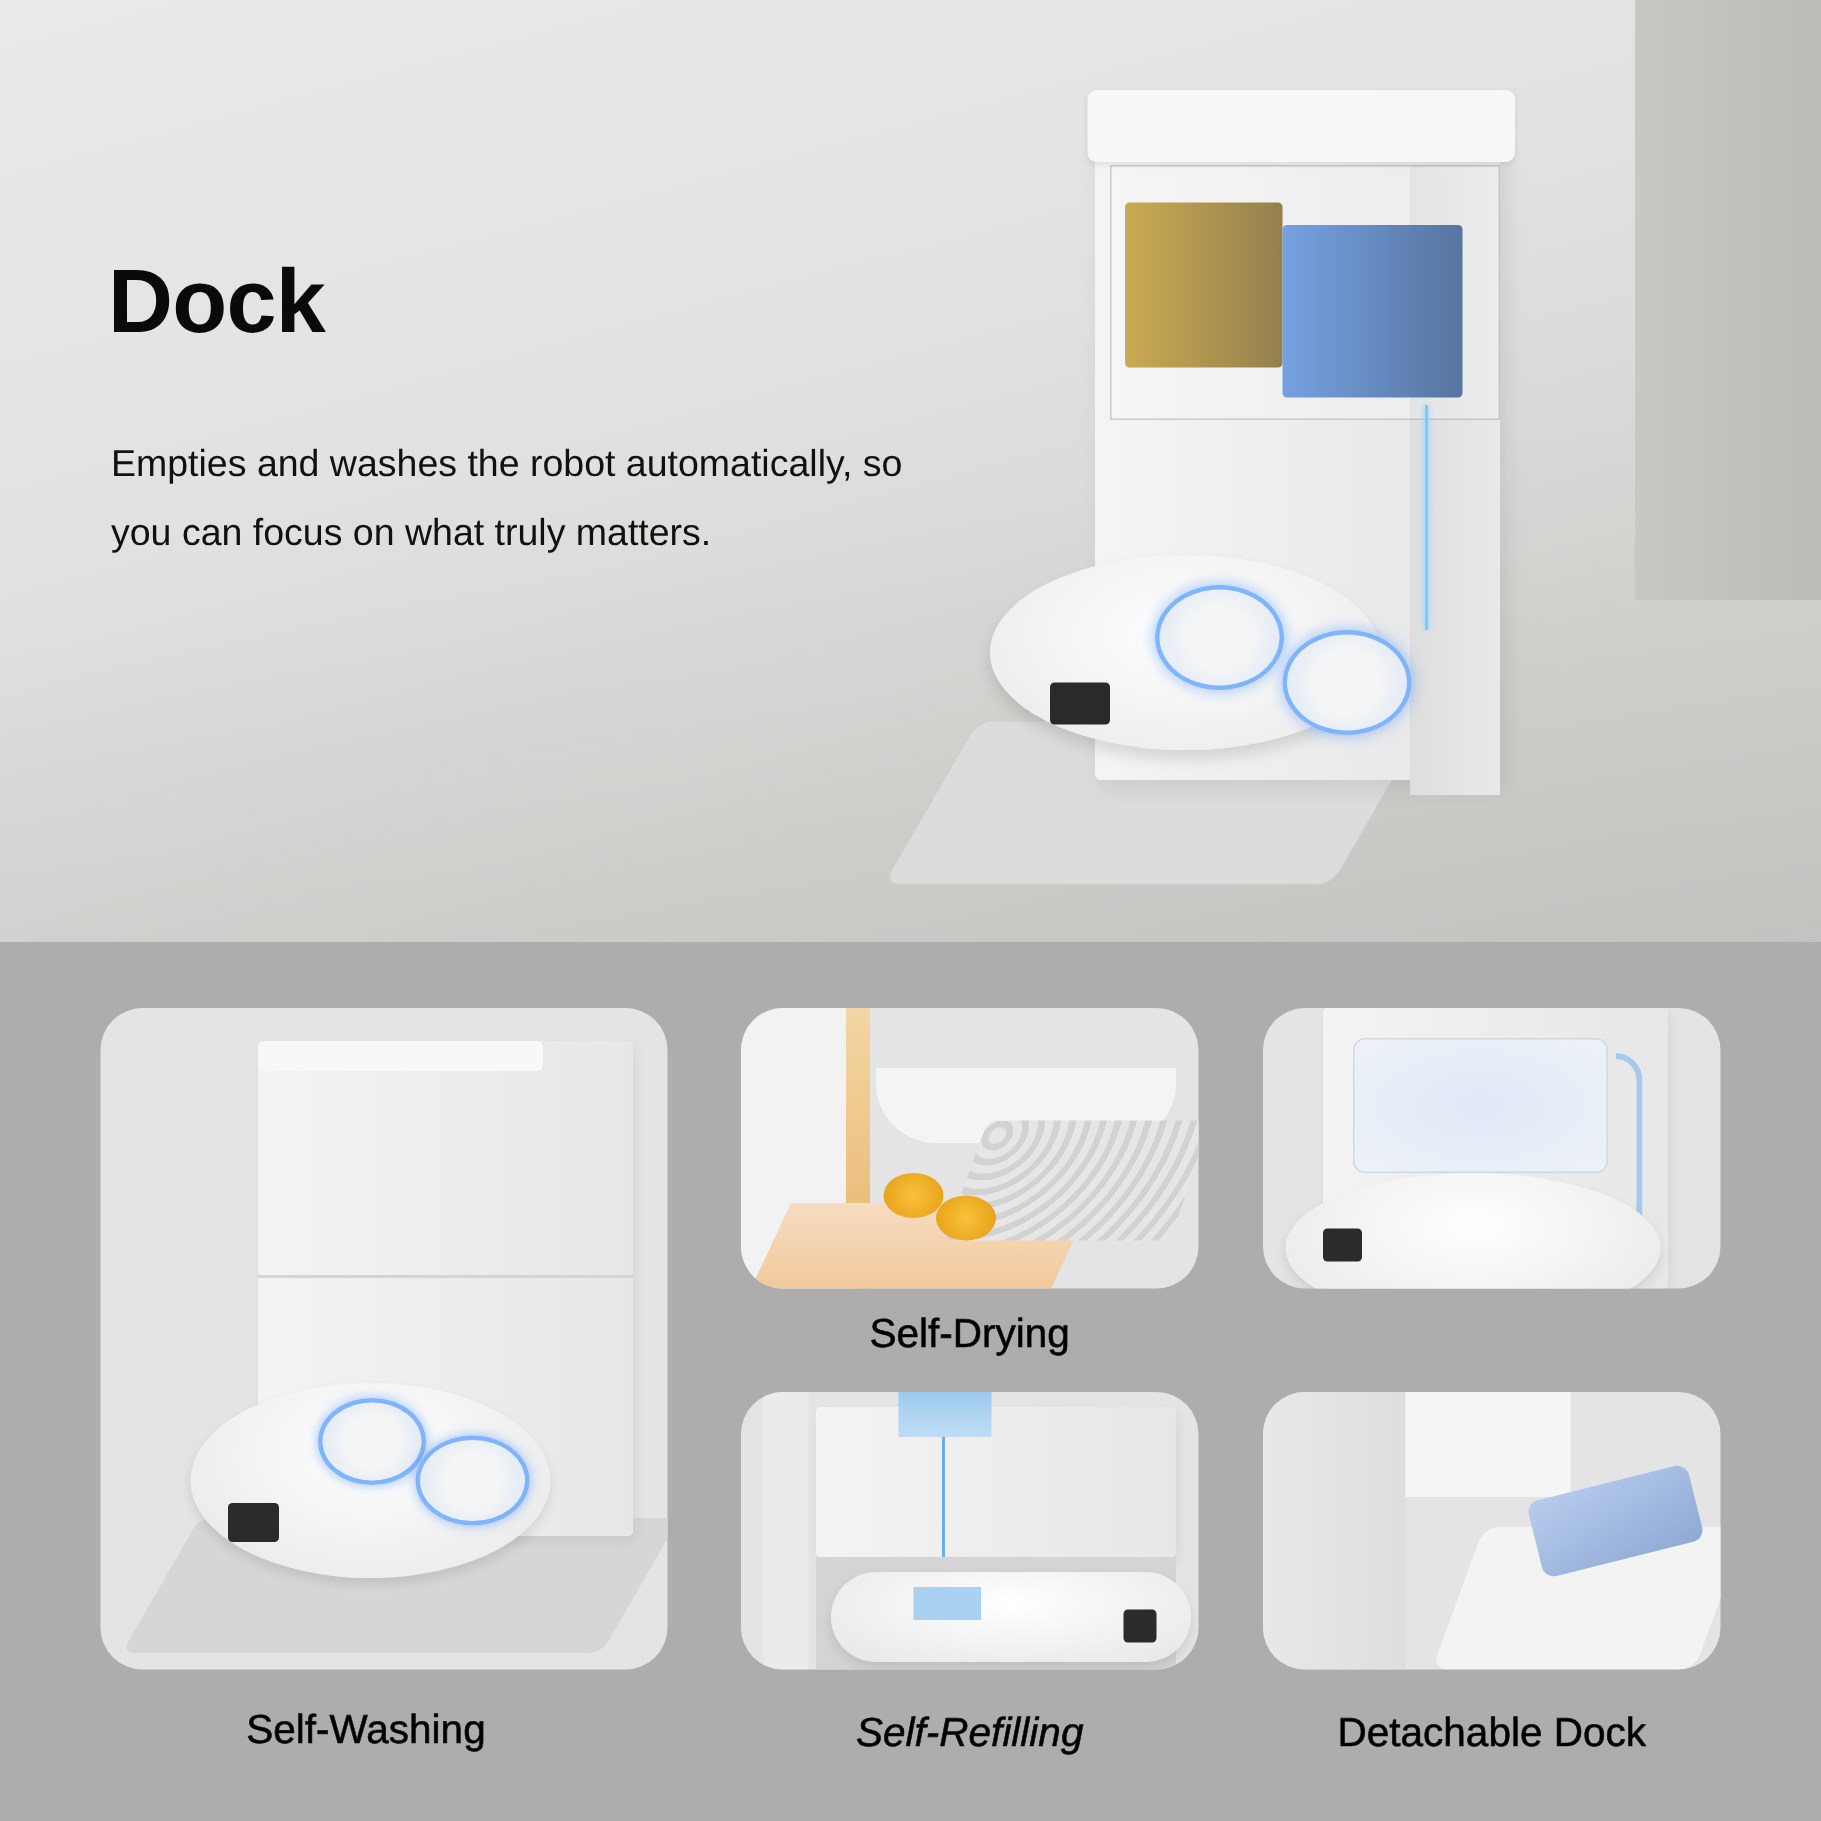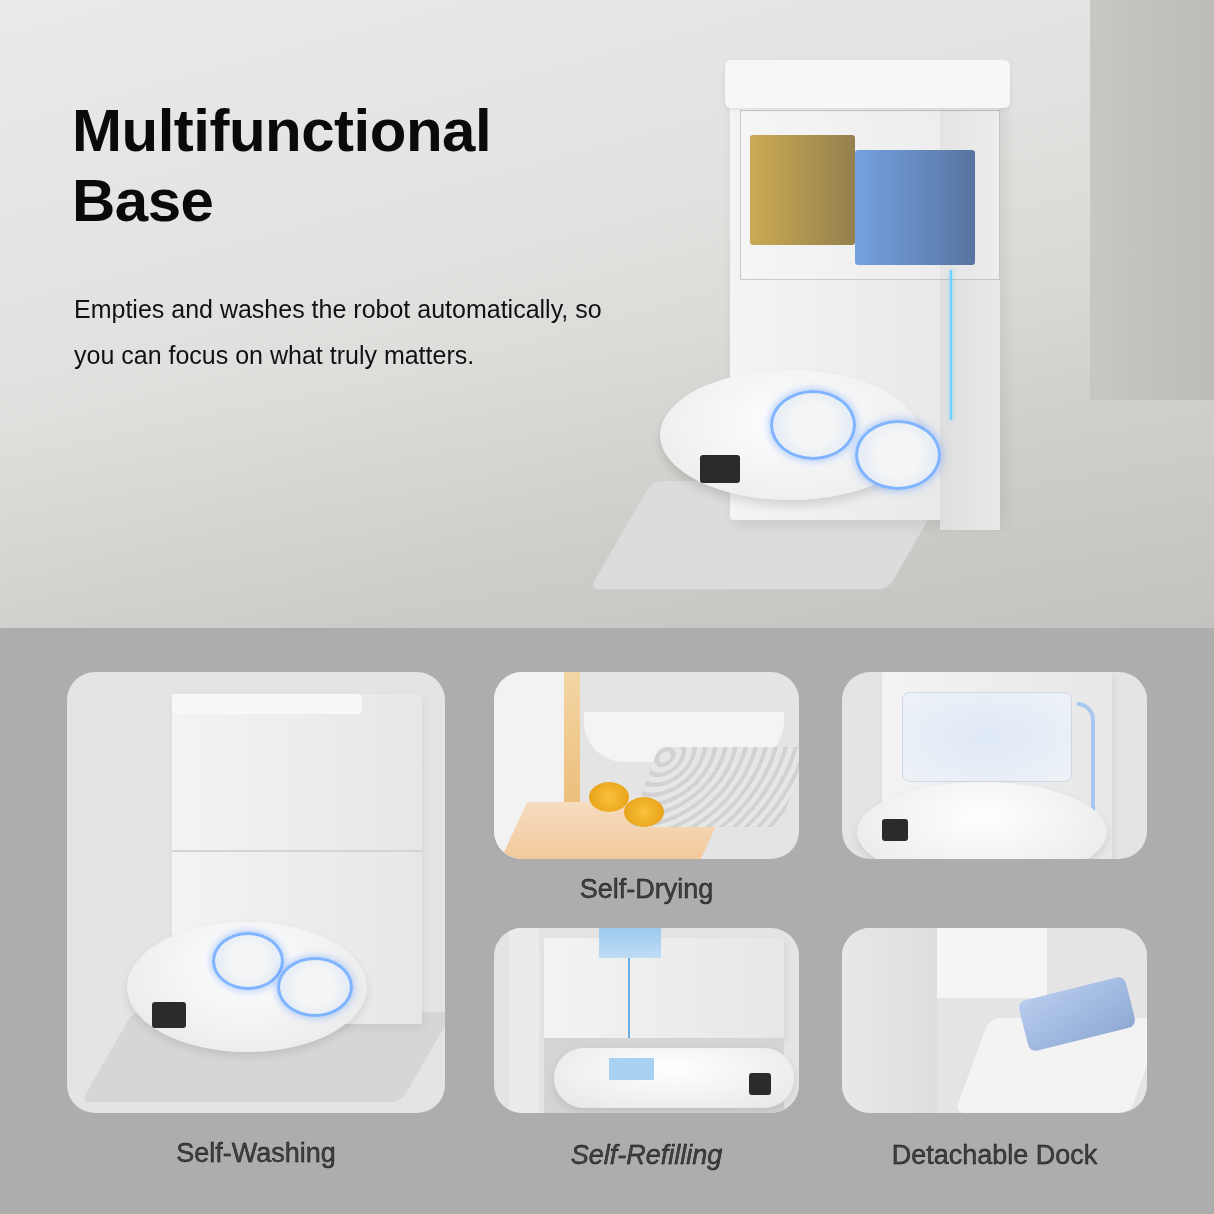--- a/index.html
+++ b/index.html
@@ -40,39 +40,39 @@
   .dock .tank-glass { position: absolute; left: 130px; top: 70px; width: 260px; height: 170px; border: 1px solid rgba(160,160,160,0.5); background: rgba(255,255,255,0.2); }
   .dock .pipe { position: absolute; left: 340px; top: 230px; width: 2px; height: 150px; background: #6fd0ff; box-shadow: 0 0 4px #6fd0ff; }
   .dock .robot { position: absolute; left: 50px; top: 330px; width: 260px; height: 130px; background: radial-gradient(ellipse at 50% 40%, #ffffff, #e8e8e8); border-radius: 50%; box-shadow: 0 6px 10px rgba(0,0,0,0.12); }
   .dock .robot-window { position: absolute; left: 90px; top: 415px; width: 40px; height: 28px; background: #2a2a2a; border-radius: 3px; }
   .dock .mop { position: absolute; width: 86px; height: 70px; border-radius: 50%; border: 3px solid #7fb4ff; background: radial-gradient(circle, #f5f5f5 40%, #d8e6f7 100%); box-shadow: 0 0 10px rgba(90,150,255,0.6); }
   .dock .mop.m1 { left: 160px; top: 350px; }
   .dock .mop.m2 { left: 245px; top: 380px; }
 
   .cards { position: absolute; left: 0; top: 628px; width: 1214px; height: 586px; }
   .card { position: absolute; background: #e4e4e4; border-radius: 28px; overflow: hidden; }
-  .label { position: absolute; font-size: 27px; font-weight: 400; text-align: center; color: #404040; -webkit-text-stroke: 0.4px #0c0c0c; }
+  .label { position: absolute; font-size: 27px; font-weight: 400; text-align: center; color: #000000; -webkit-text-stroke: 0.4px #0c0c0c; }
 
   
   .ill { position: absolute; }
   .tower2 { background: linear-gradient(90deg, #f3f3f3, #e7e7e7); border-radius: 3px; box-shadow: 2px 4px 8px rgba(0,0,0,0.06); }
   .robot2 { background: radial-gradient(ellipse at 50% 35%, #ffffff, #e6e6e6); border-radius: 50%; box-shadow: 0 4px 8px rgba(0,0,0,0.1); }
   .win { background: #2b2b2b; border-radius: 3px; }
   .mat2 { background: #d6d6d6; border-radius: 8px; }
 </style>
 </head>
 <body>
 
 <section class="hero">
   <div class="floor-shadow"></div>
   <div class="wall"></div>
 
   <h1>
-    <span>Multifunctional</span><br>
-    <span>Base</span>
+    <br>
+    <span>Dock</span>
   </h1>
   <p>Empties and washes the robot automatically, so you can focus on what truly matters.</p>
 
   <div class="dock" aria-label="robot-vacuum-dock-cutaway-illustration">
     <div class="mat"></div>
     <div class="tower"></div>
     <div class="tower-side"></div>
     <div class="tank-glass"></div>
     <div class="tank-dirty"></div>
     <div class="tank-clean"></div>
@@ -90,21 +90,21 @@
   <div class="card" style="left:67px; top:44px; width:378px; height:441px;" aria-label="dock-washing-mop-pads-illustration">
     <div class="ill mat2" style="left:40px; top:340px; width:320px; height:90px; transform:skewX(-30deg);"></div>
     <div class="ill tower2" style="left:105px; top:22px; width:250px; height:330px;"></div>
     <div class="ill" style="left:105px; top:22px; width:190px; height:20px; background:#f8f8f8; border-radius:4px;"></div>
     <div class="ill" style="left:105px; top:178px; width:250px; height:2px; background:#d4d4d4;"></div>
     <div class="ill robot2" style="left:60px; top:250px; width:240px; height:130px;"></div>
     <div class="ill win" style="left:85px; top:330px; width:34px; height:26px;"></div>
     <div class="ill" style="left:145px; top:260px; width:72px; height:58px; border-radius:50%; border:3px solid #7fb4ff; background:radial-gradient(circle,#f5f5f5 40%,#d8e6f7); box-shadow:0 0 8px rgba(90,150,255,.6);"></div>
     <div class="ill" style="left:210px; top:285px; width:76px; height:60px; border-radius:50%; border:3px solid #7fb4ff; background:radial-gradient(circle,#f5f5f5 40%,#d8e6f7); box-shadow:0 0 8px rgba(90,150,255,.6);"></div>
   </div>
-  <div class="label" style="left:67px; top:510px; width:378px;">Self-Washing</div>
+  <div class="label" style="left:55px; top:510px; width:378px;">Self-Washing</div>
 
   <div class="card" style="left:494px; top:44px; width:305px; height:187px;" aria-label="warm-air-drying-mops-illustration">
     <div class="ill" style="left:0; top:0; width:75px; height:187px; background:#f2f2f2;"></div>
     <div class="ill" style="left:70px; top:0; width:16px; height:187px; background:linear-gradient(180deg,#f3d6a4,#e9b46b);"></div>
     <div class="ill" style="left:20px; top:130px; width:200px; height:57px; background:linear-gradient(180deg,#f6dcc0,#f2c99c); transform:skewX(-25deg);"></div>
     <div class="ill" style="left:90px; top:40px; width:200px; height:50px; background:#f4f4f4; border-radius:0 0 40px 40px;"></div>
     <div class="ill" style="left:150px; top:75px; width:150px; height:80px; background:repeating-radial-gradient(circle at 10px 10px,#e6e6e6 0 5px,#d2d2d2 6px 10px); transform:skewX(-20deg); border-radius:6px;"></div>
     <div class="ill" style="left:95px; top:110px; width:40px; height:30px; border-radius:50%; background:radial-gradient(circle,#f9c23c,#e49b12);"></div>
     <div class="ill" style="left:130px; top:125px; width:40px; height:30px; border-radius:50%; background:radial-gradient(circle,#f9c23c,#e49b12);"></div>
   </div>

